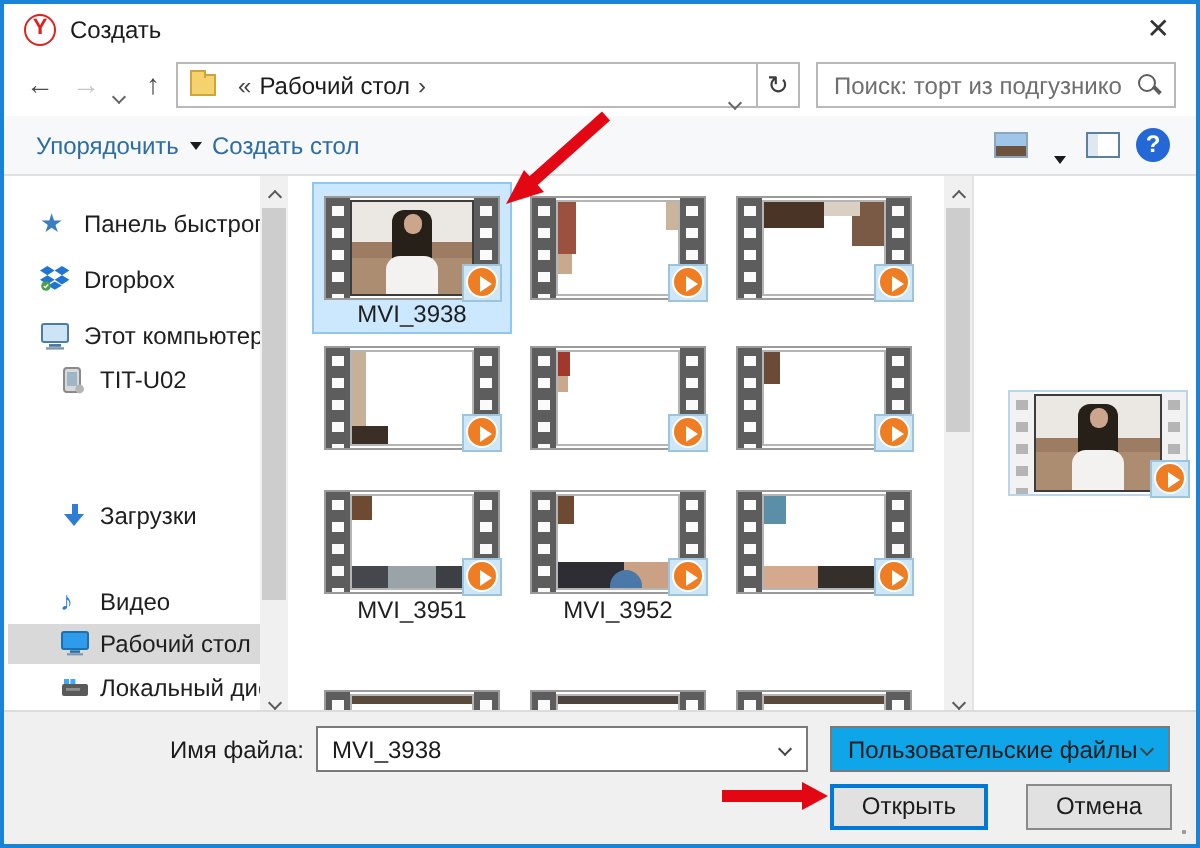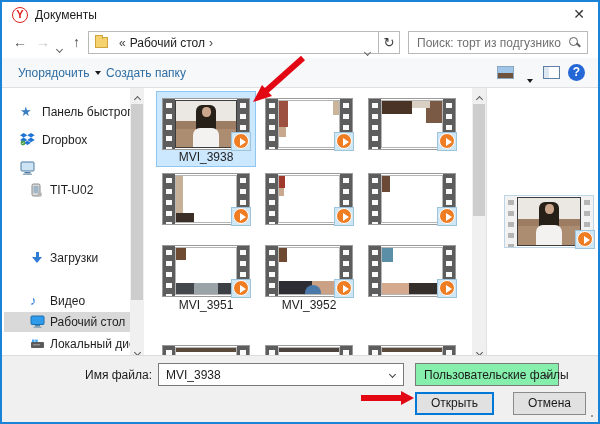--- a/index.html
+++ b/index.html
@@ -105,39 +105,39 @@
   .scene-hair{position:absolute;left:50%;top:8%;width:20px;height:84%;margin-left:-10px;background:#262019;border-radius:6px 6px 2px 2px;}
   .scene-face{position:absolute;left:50%;top:12%;width:9px;height:10px;margin-left:-4.5px;background:#cba58c;border-radius:45%;}
   .scene-body{position:absolute;left:50%;bottom:0;width:26px;height:42%;margin-left:-13px;background:#f4f2f0;border-radius:7px 7px 0 0;}
 
   
   .footer{position:relative;height:67px;background:#f0f0f0;border-top:1px solid #dcdcdc;}
   .fname-label{position:absolute;left:40px;top:12px;width:110px;text-align:right;font-size:12px;color:#1b1b1b;}
   .combo{position:absolute;left:156px;top:7px;width:246px;height:23px;background:#fff;border:1px solid #7a7a7a;}
   .combo input{position:absolute;left:5px;top:1px;width:215px;height:19px;border:none;outline:none;font-size:12px;color:#1b1b1b;background:transparent;}
   .combo .chev,.ftype .chev{position:absolute;right:8px;top:8px;border-color:#444;}
-  .ftype{position:absolute;left:413px;top:7px;width:144px;height:23px;background:#86efac;border:1px solid #7a7a7a;font-size:12px;color:#1b1b1b;}
+  .ftype{position:absolute;left:413px;top:7px;width:170px;height:23px;background:#0ea5e9;border:1px solid #7a7a7a;font-size:12px;color:#1b1b1b;}
   .ftype .txt{position:absolute;left:8px;top:4px;white-space:nowrap;}
   .btn{position:absolute;top:36px;height:23px;background:#e1e1e1;font-size:12px;color:#1b1b1b;text-align:center;line-height:19px;cursor:pointer;}
   .btn-open{left:413px;width:79px;border:2px solid #0078d7;}
   .btn-cancel{left:511px;width:73px;border:1px solid #8a8a8a;line-height:21px;}
   .grip{position:absolute;right:3px;bottom:3px;width:8px;height:8px;
         background:radial-gradient(circle at 1px 1px,#9a9a9a 1px,transparent 1.2px);
         background-size:4px 4px;clip-path:polygon(100% 0,100% 100%,0 100%);}
 
   .arrows{position:absolute;left:-2px;top:-2px;pointer-events:none;z-index:60;}
 </style>
 </head>
 <body>
 
 <div class="win">
 
   <div class="titlebar">
     <span class="ylogo">Y</span>
-    <span class="wtitle">Документы</span>
+    <span class="wtitle">Создать</span>
     <span class="wclose">✕</span>
   </div>
 
   <div class="addrbar">
     <span class="navglyph nav-back">←</span>
     <span class="navglyph nav-fwd">→</span>
     <span class="nav-hist"><span class="chev"></span></span>
     <span class="navglyph nav-up">↑</span>
 
     <div class="crumbbox">
@@ -149,21 +149,21 @@
       <span>↻</span>
     </div>
     <div class="searchbox">
       <input placeholder="Поиск: торт из подгузников" style="">
       <span class="magicon"></span>
     </div>
   </div>
 
   <div class="toolbar">
     <span class="toollink organize"><span>Упорядочить</span><span class="tri-down"></span></span>
-    <span class="toollink newfolder">Создать папку</span>
+    <span class="toollink newfolder">Создать стол</span>
     <span class="view-icon"></span>
     <span class="view-chev"><span class="tri-down"></span></span>
     <span class="pane-icon"></span>
     <span class="help-icon">?</span>
   </div>
 
   <div class="browse">
 
     <div class="sidebar">
       <div class="sbitem root" style="top:14px">
@@ -177,20 +177,21 @@
               <path d="M1.9 10l.8.8 1.4-1.5" stroke="#fff" stroke-width=".7" fill="none"></path>
             </svg></span>
         <span class="lab">Dropbox</span>
       </div>
       <div class="sbitem root" style="top:70px">
         <span class="sbicon"><svg width="15" height="14" viewBox="0 0 15 14">
               <rect x="1" y="1" width="13" height="9" rx="1" fill="#cde4f5" stroke="#4d7ba3"></rect>
               <rect x="4.5" y="11" width="6" height="1.4" fill="#4d7ba3"></rect>
               <rect x="3" y="12.6" width="9" height="1.2" fill="#7d98ad"></rect>
             </svg></span>
+        <span class="lab">Этот компьютер</span>
       </div>
       <div class="sbitem child" style="top:92px">
         <span class="sbicon"><svg width="13" height="14" viewBox="0 0 13 14">
               <rect x="2" y="1" width="8" height="12" rx="1.5" fill="#d9d9d9" stroke="#8a8a8a"></rect>
               <rect x="3.5" y="3" width="5" height="7" fill="#9fb6c9"></rect>
               <circle cx="9.8" cy="11.5" r="2.2" fill="#b5b5b5"></circle>
             </svg></span>
         <span class="lab">TIT-U02</span>
       </div>
       <div class="sbitem child" style="top:160px">

